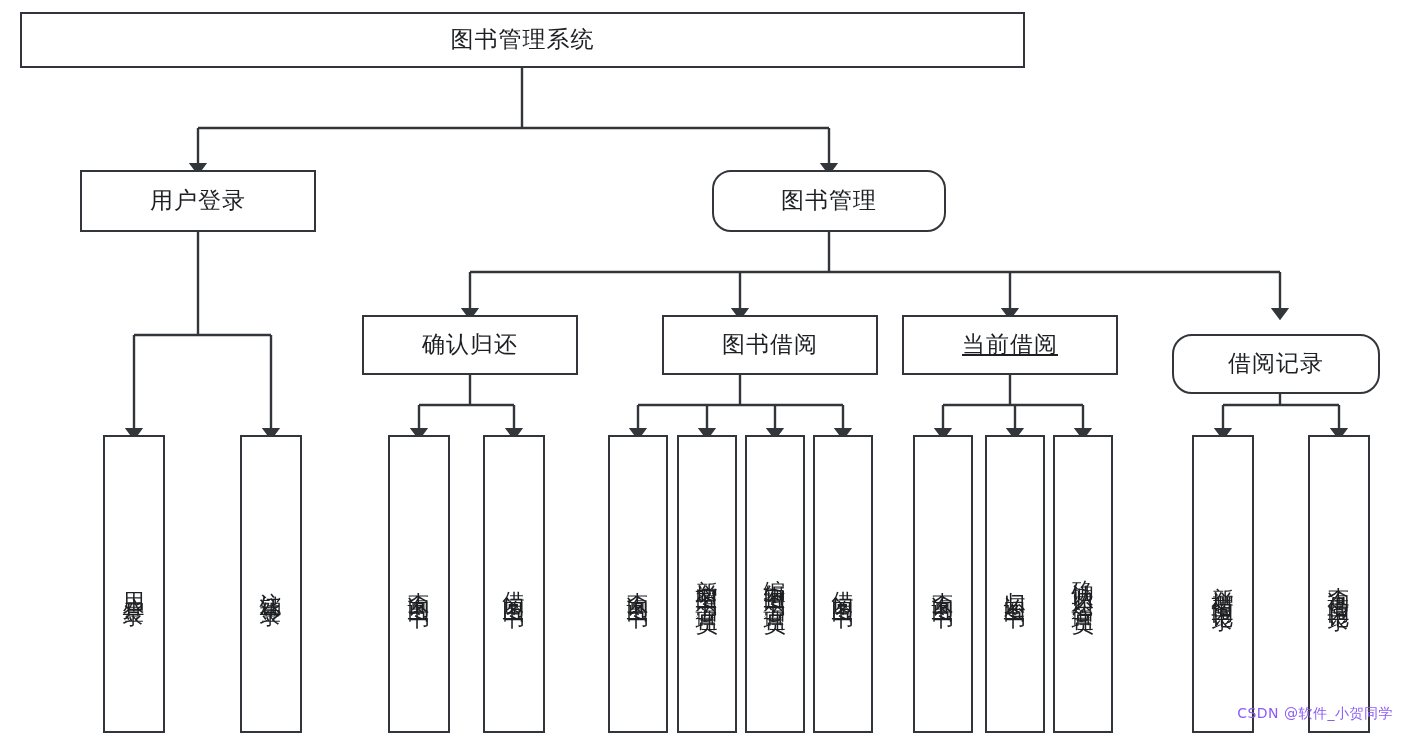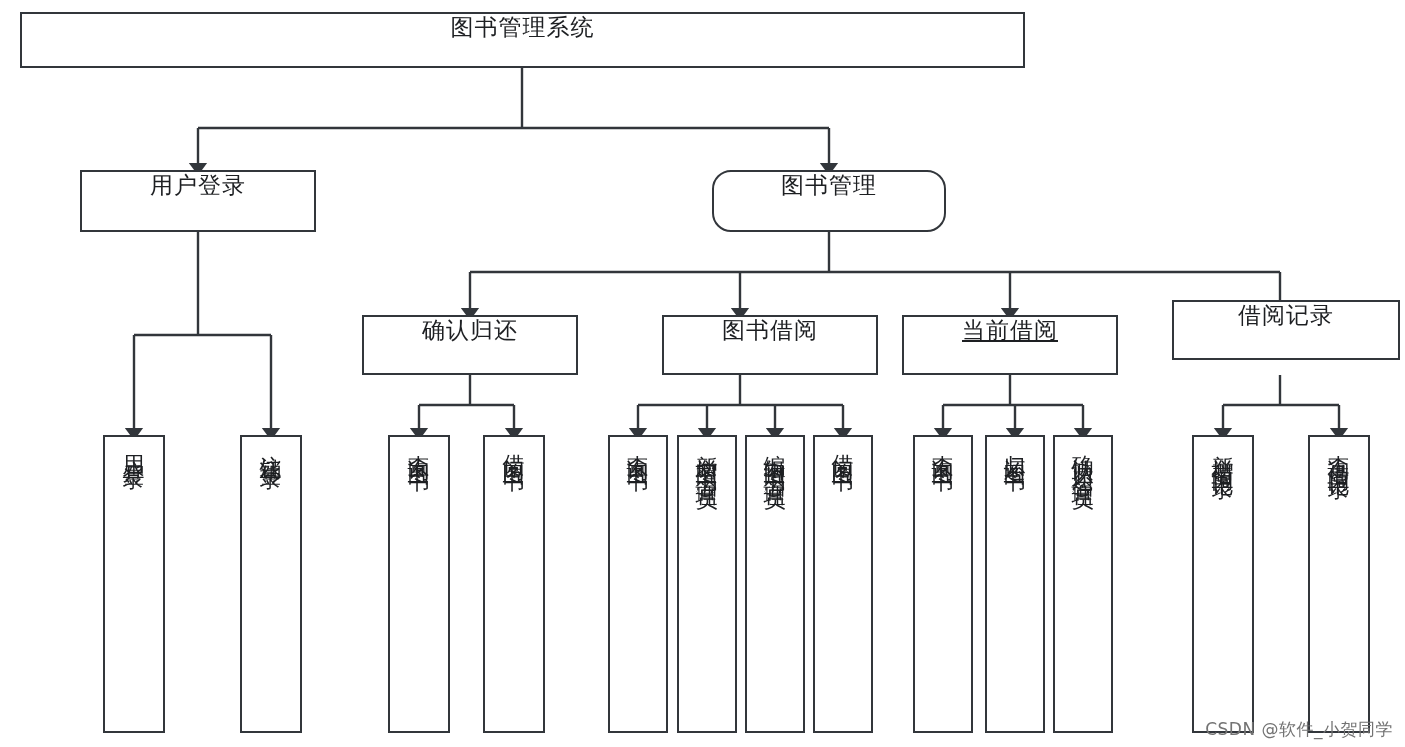--- a/index.html
+++ b/index.html
@@ -25,21 +25,21 @@
     width: 1405px;
     height: 747px;
     pointer-events: none;
   }
   .node {
     position: absolute;
     box-sizing: border-box;
     background: #ffffff;
     border: 2px solid #32363b;
     display: flex;
-    align-items: flex-start;
+    align-items: center;
     justify-content: center;
     color: #1d1f22;
   }
   .node.horizontal {
     font-size: 23px;
     letter-spacing: 1px;
     line-height: 1.2;
   }
   .node.vertical {
     font-size: 22px;
@@ -51,23 +51,23 @@
     line-height: 1.05;
     white-space: nowrap;
     text-align: center;
   }
   .node .label {
     display: block;
   }
   #watermark {
     position: absolute;
     right: 12px;
-    bottom: 6px;
-    font-size: 17px;
-    color: #737373;
+    bottom: 24px;
+    font-size: 14px;
+    color: #8b5cf6;
     letter-spacing: 0.5px;
     white-space: nowrap;
     user-select: none;
   }
 </style>
 </head>
 <body>
 
 <div id="diagram-root">
 
@@ -130,21 +130,21 @@
   <div id="level3-group">
       <div class="node horizontal" style="left: 362px; top: 315px; width: 216px; height: 60px;">
         <span class="label">确认归还</span>
       </div>
       <div class="node horizontal" style="left: 662px; top: 315px; width: 216px; height: 60px;">
         <span class="label">图书借阅</span>
       </div>
       <div class="node horizontal" style="left: 902px; top: 315px; width: 216px; height: 60px; text-decoration: underline;">
         <span class="label">当前借阅</span>
       </div>
-      <div class="node horizontal" style="left: 1172px; top: 300px; width: 228px; height: 60px;">
+      <div class="node horizontal" style="left: 1172px; top: 334px; width: 208px; height: 60px; border-radius: 20px;">
         <span class="label">借阅记录</span>
       </div>
     </div>
 
   <div id="leaf-group">
       <div class="node vertical" style="left: 103px; top: 435px; width: 62px; height: 298px;">
         <span class="label">用户登录</span>
       </div>
       <div class="node vertical" style="left: 240px; top: 435px; width: 62px; height: 298px;">
         <span class="label">注销登录</span>

